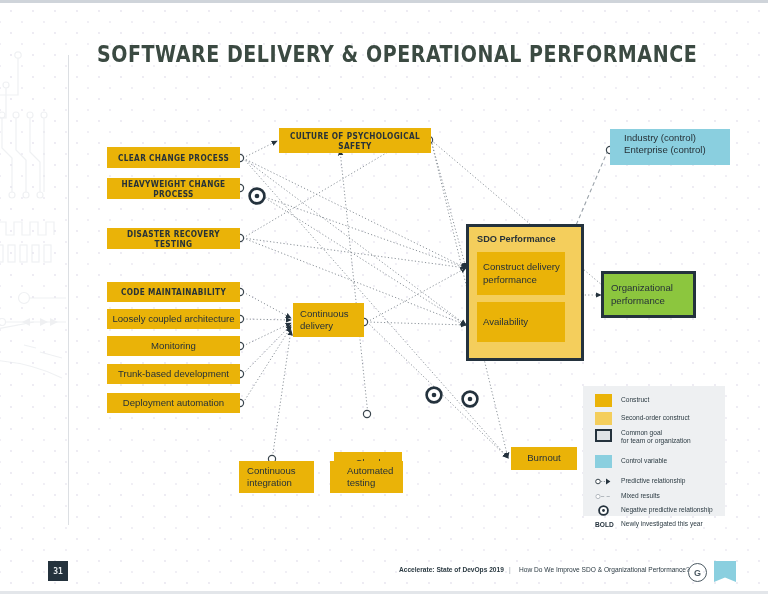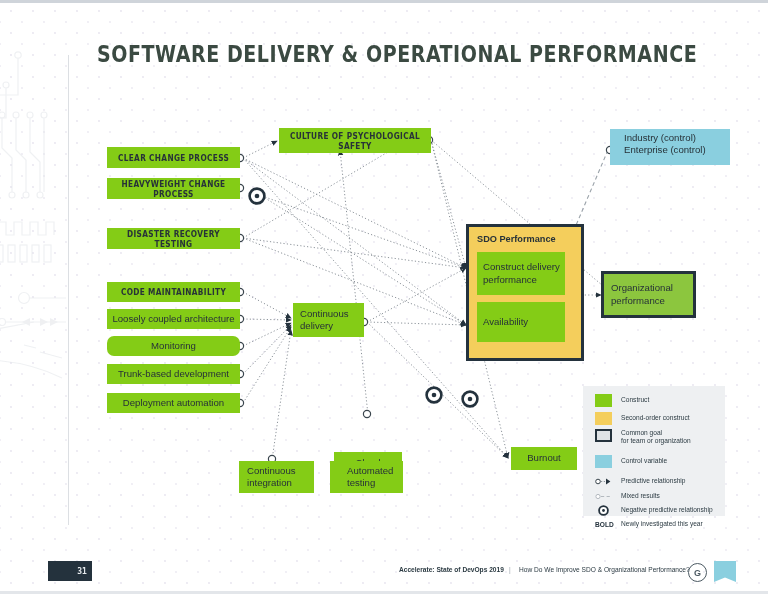--- a/index.html
+++ b/index.html
@@ -35,21 +35,21 @@
     font-family:"DejaVu Sans Condensed","Liberation Sans Narrow","Liberation Sans",sans-serif;
     font-weight:bold;font-size:23px;letter-spacing:.6px;
     color:#3b4a42;text-transform:uppercase;
     transform:scaleX(.92);transform-origin:left center;
     white-space:nowrap;
   }
 
   
   .node{position:absolute;box-sizing:border-box;display:flex;align-items:center;}
   .node .lbl{width:100%;}
-  .green{background:#84cc16;}
+  .green{background:#eab308;}
   .yellow{background:#F4CE5C;}
   .blue{background:#8ACFDF;}
 
   .cap{          
     font-family:"DejaVu Sans Condensed","Liberation Sans Narrow","Liberation Sans",sans-serif;
     font-weight:bold;font-size:8.2px;letter-spacing:.35px;text-transform:uppercase;
     text-align:center;color:#273238;
   }
   .reg{font-size:9.6px;color:#273238;line-height:1.28;}
   .reg.center{text-align:center;}
@@ -63,21 +63,20 @@
   .lgrow{position:absolute;display:flex;align-items:center;}
   .swatch{width:17px;height:13px;flex:none;}
   .lgtxt{font-size:6.6px;color:#2b3a42;margin-left:9px;line-height:1.25;}
   .keybold{font-size:6.6px;font-weight:bold;color:#24323d;width:17px;text-align:center;flex:none;}
 
   
   .pagebadge{
     position:absolute;left:48px;top:561px;width:20px;height:20px;background:#24323d;
     color:#e8ecef;font-size:8px;font-weight:bold;display:flex;align-items:center;justify-content:center;
     font-family:"DejaVu Sans Mono","Liberation Mono",monospace;
-    padding-left:24px;
   }
   .foot{position:absolute;top:566px;font-size:6.6px;color:#2b3a42;white-space:nowrap;}
   .foot.b{font-weight:bold;left:399px;}
   .foot.sep{left:509px;color:#9aa3ab;}
   .foot.q{left:519px;}
   .glogo{position:absolute;left:688px;top:563px;width:17px;height:17px;border:1.6px solid #4c5a63;border-radius:50%;
          display:flex;align-items:center;justify-content:center;font-size:9px;font-weight:bold;color:#4c5a63;}
   .bmark{position:absolute;left:714px;top:561px;width:22px;height:21px;background:#8ACFDF;
          clip-path:polygon(0 0,100% 0,100% 100%,50% 78%,0 100%);}
 </style>
@@ -239,21 +238,21 @@
   </div>
 
   <div class="node green" style="left:107px;top:282px;width:133px;height:20px;">
     <div class="lbl cap">Code maintainability</div>
   </div>
 
   <div class="node green" style="left:107px;top:309px;width:133px;height:20px;">
     <div class="lbl reg center">Loosely coupled architecture</div>
   </div>
 
-  <div class="node green" style="left:107px;top:336px;width:133px;height:20px;border-radius:7px;">
+  <div class="node green" style="left:107px;top:336px;width:133px;height:20px;">
     <div class="lbl reg center">Monitoring</div>
   </div>
 
   <div class="node green" style="left:107px;top:364px;width:133px;height:20px;">
     <div class="lbl reg center">Trunk-based development</div>
   </div>
 
   <div class="node green" style="left:107px;top:393px;width:133px;height:20px;">
     <div class="lbl reg center">Deployment automation</div>
   </div>

